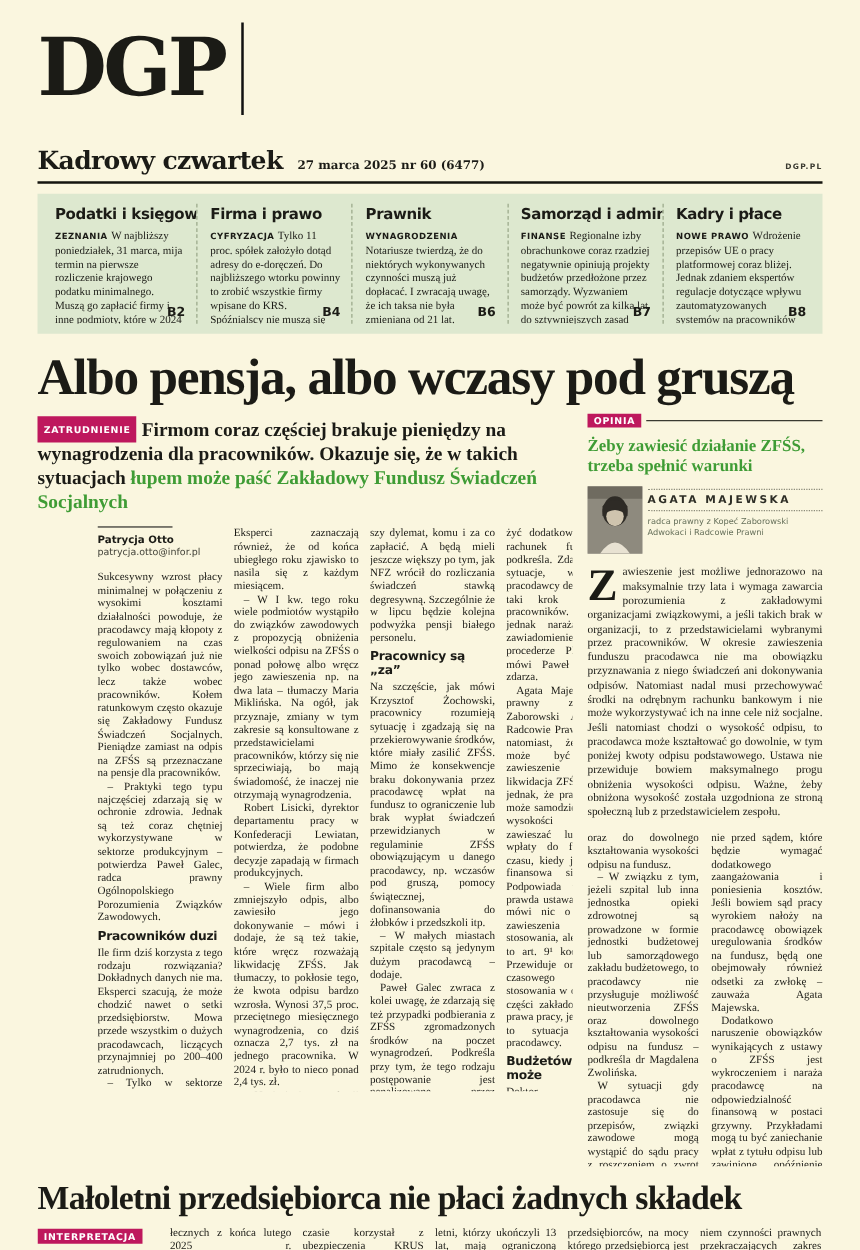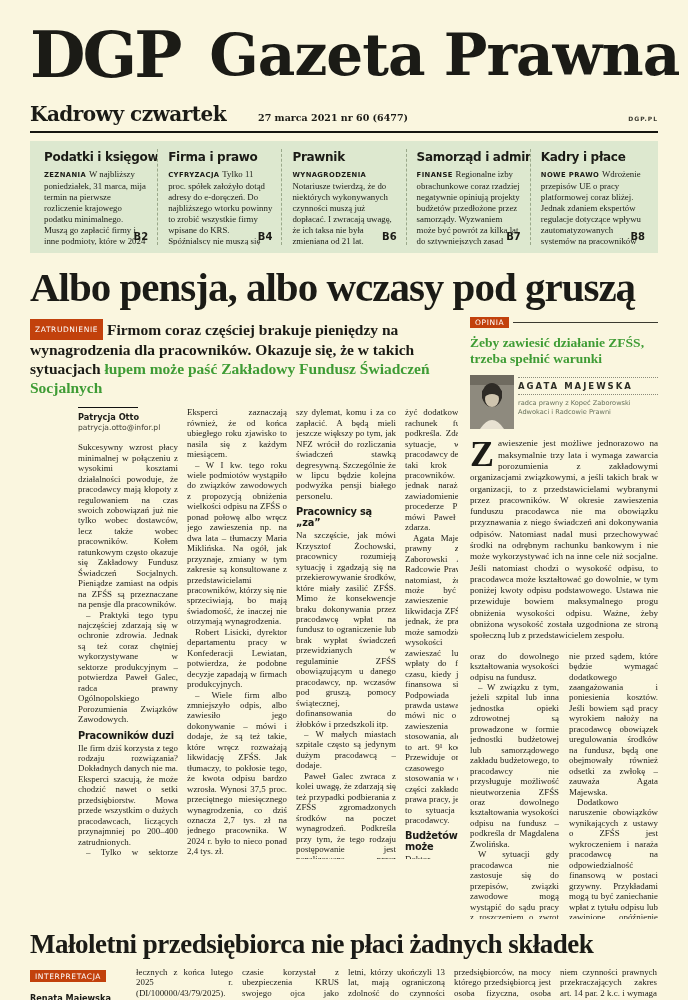--- a/index.html
+++ b/index.html
@@ -5,41 +5,41 @@
   html,body{margin:0;padding:0;background:#e8e4cf;}
   .page{position:relative;width:688px;height:1000px;margin:0 auto;background:#faf6df;
         color:#1b1b16;font-family:"Liberation Serif",serif;overflow:hidden;box-sizing:border-box;
         padding:0 30px;}
   
   .masthead{padding-top:14px;}
   .mast-top{display:flex;align-items:center;height:82px;}
   .logo{font-family:"DejaVu Serif",serif;font-weight:bold;font-size:64px;letter-spacing:-3px;line-height:1;}
   .mast-divider{width:2px;height:74px;background:#111;margin:0 16px 0 14px;}
   .mast-title{font-family:"DejaVu Serif",serif;font-weight:bold;font-size:58px;letter-spacing:-1px;line-height:1;white-space:nowrap;}
-  .mast-sub{display:flex;align-items:baseline;margin-top:6px;gap:20px;}
+  .mast-sub{display:flex;align-items:baseline;margin-top:20px;}
   .edition{font-family:"DejaVu Serif",serif;font-weight:bold;font-size:20px;letter-spacing:-0.5px;}
   .dateinfo{font-family:"DejaVu Serif",serif;font-weight:bold;font-size:9.5px;margin-left:12px;}
   .site{margin-left:auto;font-family:"DejaVu Sans",sans-serif;font-weight:bold;font-size:6px;letter-spacing:1px;color:#3a3a30;}
   .rule{border-top:2px solid #15150f;margin-top:5px;}
   
   .teasers{display:flex;background:#dde8cf;margin-top:8px;height:112px;padding:8px 4px;box-sizing:border-box;}
   .teaser{position:relative;flex:1;padding:2px 9px 2px 10px;overflow:hidden;}
   .teaser + .teaser{border-left:1px dashed #9aa88a;}
   .t-title{margin:0 0 5px 0;font-family:"DejaVu Sans","Liberation Sans",sans-serif;font-weight:bold;
            font-size:12px;letter-spacing:-0.3px;line-height:1.05;white-space:nowrap;}
   .t-body{margin:0;font-size:8.8px;line-height:11px;}
   .kicker{font-family:"DejaVu Sans",sans-serif;font-weight:bold;font-size:6.8px;letter-spacing:0.4px;text-transform:uppercase;}
   .t-page{position:absolute;right:9px;bottom:3px;font-family:"DejaVu Sans",sans-serif;font-weight:bold;font-size:10px;}
   
   .lead-headline{margin:14px 0 6px 0;font-family:"Liberation Serif",serif;font-weight:bold;
                  font-size:41px;letter-spacing:-1px;line-height:1.02;white-space:nowrap;}
   .lead-flex{display:flex;gap:12px;}
   .lead-left{width:428px;flex:none;}
-  .tag{display:inline-block;background:#c2410c;color:#fff;font-family:"DejaVu Sans",sans-serif;
-       font-weight:normal;font-size:7.5px;letter-spacing:0.6px;padding:1.5px 5px 1px 5px;vertical-align:2px;}
+  .tag{display:inline-block;background:#be185d;color:#fff;font-family:"DejaVu Sans",sans-serif;
+       font-weight:bold;font-size:7.5px;letter-spacing:0.6px;padding:1.5px 5px 1px 5px;vertical-align:2px;}
   .standfirst{margin:4px 0 10px 0;font-size:15.5px;line-height:19px;font-weight:bold;}
   .green-bold{color:#3f9c35;}
   .cols4{display:flex;gap:9px;height:452px;overflow:hidden;margin-left:48px;}
   .mcol{width:100px;flex:none;overflow:hidden;}
   .coltext p{margin:0;font-size:8.9px;line-height:10.45px;text-align:justify;hyphens:auto;-webkit-hyphens:auto;}
   .coltext p.ind{text-indent:8px;}
   .colhead{margin:5px 0 2px 0;font-family:"DejaVu Sans",sans-serif;font-weight:bold;font-size:9.8px;letter-spacing:-0.2px;}
   .byline{margin-bottom:10px;}
   .byline-rule{width:60px;border-top:1.5px solid #111;margin-bottom:4px;}
   .byline-name{font-family:"DejaVu Sans",sans-serif;font-weight:bold;font-size:8.2px;}
@@ -69,25 +69,24 @@
 </style>
 </head>
 <body>
 
 <div class="page">
 
   <header class="masthead">
     <div class="mast-top">
       <span class="logo">DGP</span>
       <span class="mast-divider"></span>
-      <span class="mast-title">Gazeta Prawna</span>
     </div>
     <div class="mast-sub">
       <span class="edition">Kadrowy czwartek</span>
-      <span class="dateinfo">27 marca 2021 nr 60 (6477)</span>
+      <span class="dateinfo">27 marca 2025 nr 60 (6477)</span>
       <span class="site">DGP.PL</span>
     </div>
   </header>
 
   <div class="rule"></div>
 
   <section class="teasers" id="teasers">
       <div class="teaser">
         <h3 class="t-title">Podatki i księgowość</h3>
         <p class="t-body"><b class="kicker">ZEZNANIA </b>W najbliższy poniedziałek, 31 marca, mija termin na pierwsze rozliczenie krajowego podatku minimalnego. Muszą go zapłacić firmy i inne podmioty, które w 2024 r. miały stratę z działalności operacyjnej</p>

